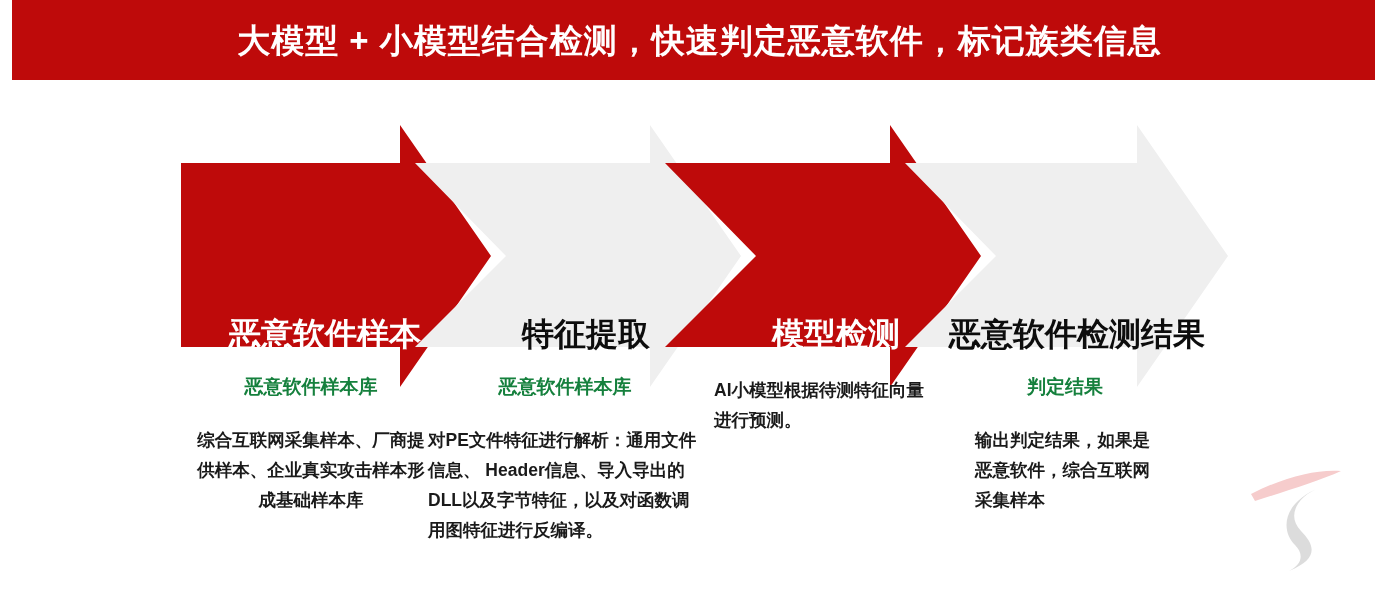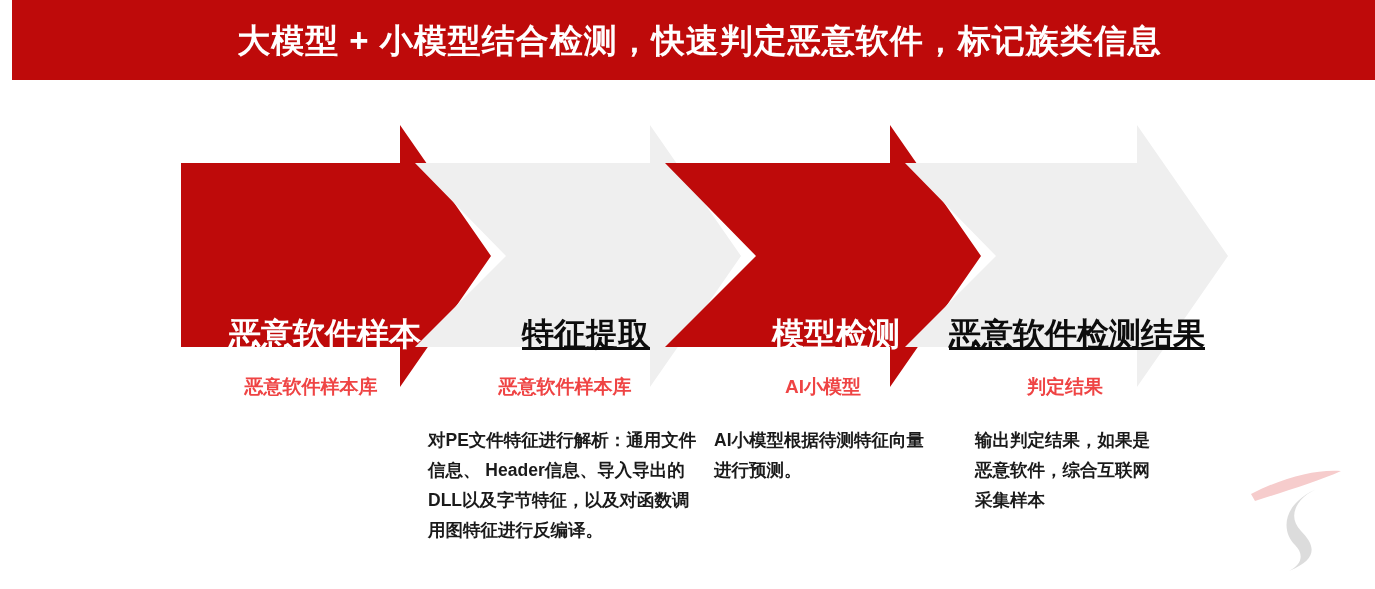--- a/index.html
+++ b/index.html
@@ -58,38 +58,38 @@
     position: absolute;
     top: 232px;
     height: 44px;
     line-height: 44px;
     text-align: right;
     font-size: 32px;
     font-weight: bold;
     white-space: nowrap;
   }
   .stage-label.on-red   { color: #ffffff; }
-  .stage-label.on-gray  { color: #0d0d0d; text-decoration: underline; }
+  .stage-label.on-gray  { color: #0d0d0d; }
 
   
   #captions {
     position: absolute;
     left: 0;
     top: 375px;
     width: 1375px;
     height: 214px;
   }
   .caption-col {
     position: absolute;
     top: 0;
   }
   .caption-heading {
     font-size: 19px;
     font-weight: bold;
-    color: #ef4444;
+    color: #15803d;
     text-align: center;
     line-height: 1.25;
     margin: 0 0 26px 0;
     white-space: nowrap;
   }
   .caption-body {
     font-size: 17.5px;
     font-weight: bold;
     color: #1a1a1a;
     line-height: 1.72;
@@ -135,29 +135,29 @@
 
   <div class="stage-label on-red" style="left:700px; width:200px;">模型检测</div>
 
   <div class="stage-label on-gray" style="left:945px; width:260px;">恶意软件检测结果</div>
 </div>
 
 <div id="captions">
 
   <div class="caption-col" style="left:196px; width:230px;">
     <p class="caption-heading">恶意软件样本库</p>
+    <p class="caption-body center">综合互联网采集样本、厂商提供样本、企业真实攻击样本形成基础样本库</p>
   </div>
 
   <div class="caption-col" style="left:428px; width:274px;">
     <p class="caption-heading">恶意软件样本库</p>
     <p class="caption-body justify">对PE文件特征进行解析：通用文件信息、 Header信息、导入导出的DLL以及字节特征，以及对函数调用图特征进行反编译。</p>
   </div>
 
   <div class="caption-col" style="left:714px; width:218px;">
-    <p class="caption-heading">AI小模型</p>
     <p class="caption-body justify">AI小模型根据待测特征向量进行预测。</p>
   </div>
 
   <div class="caption-col" style="left:975px; width:180px;">
     <p class="caption-heading">判定结果</p>
     <p class="caption-body justify">输出判定结果，如果是恶意软件，综合互联网采集样本</p>
   </div>
 </div>
 
 <svg id="watermark" viewBox="0 0 140 150">

